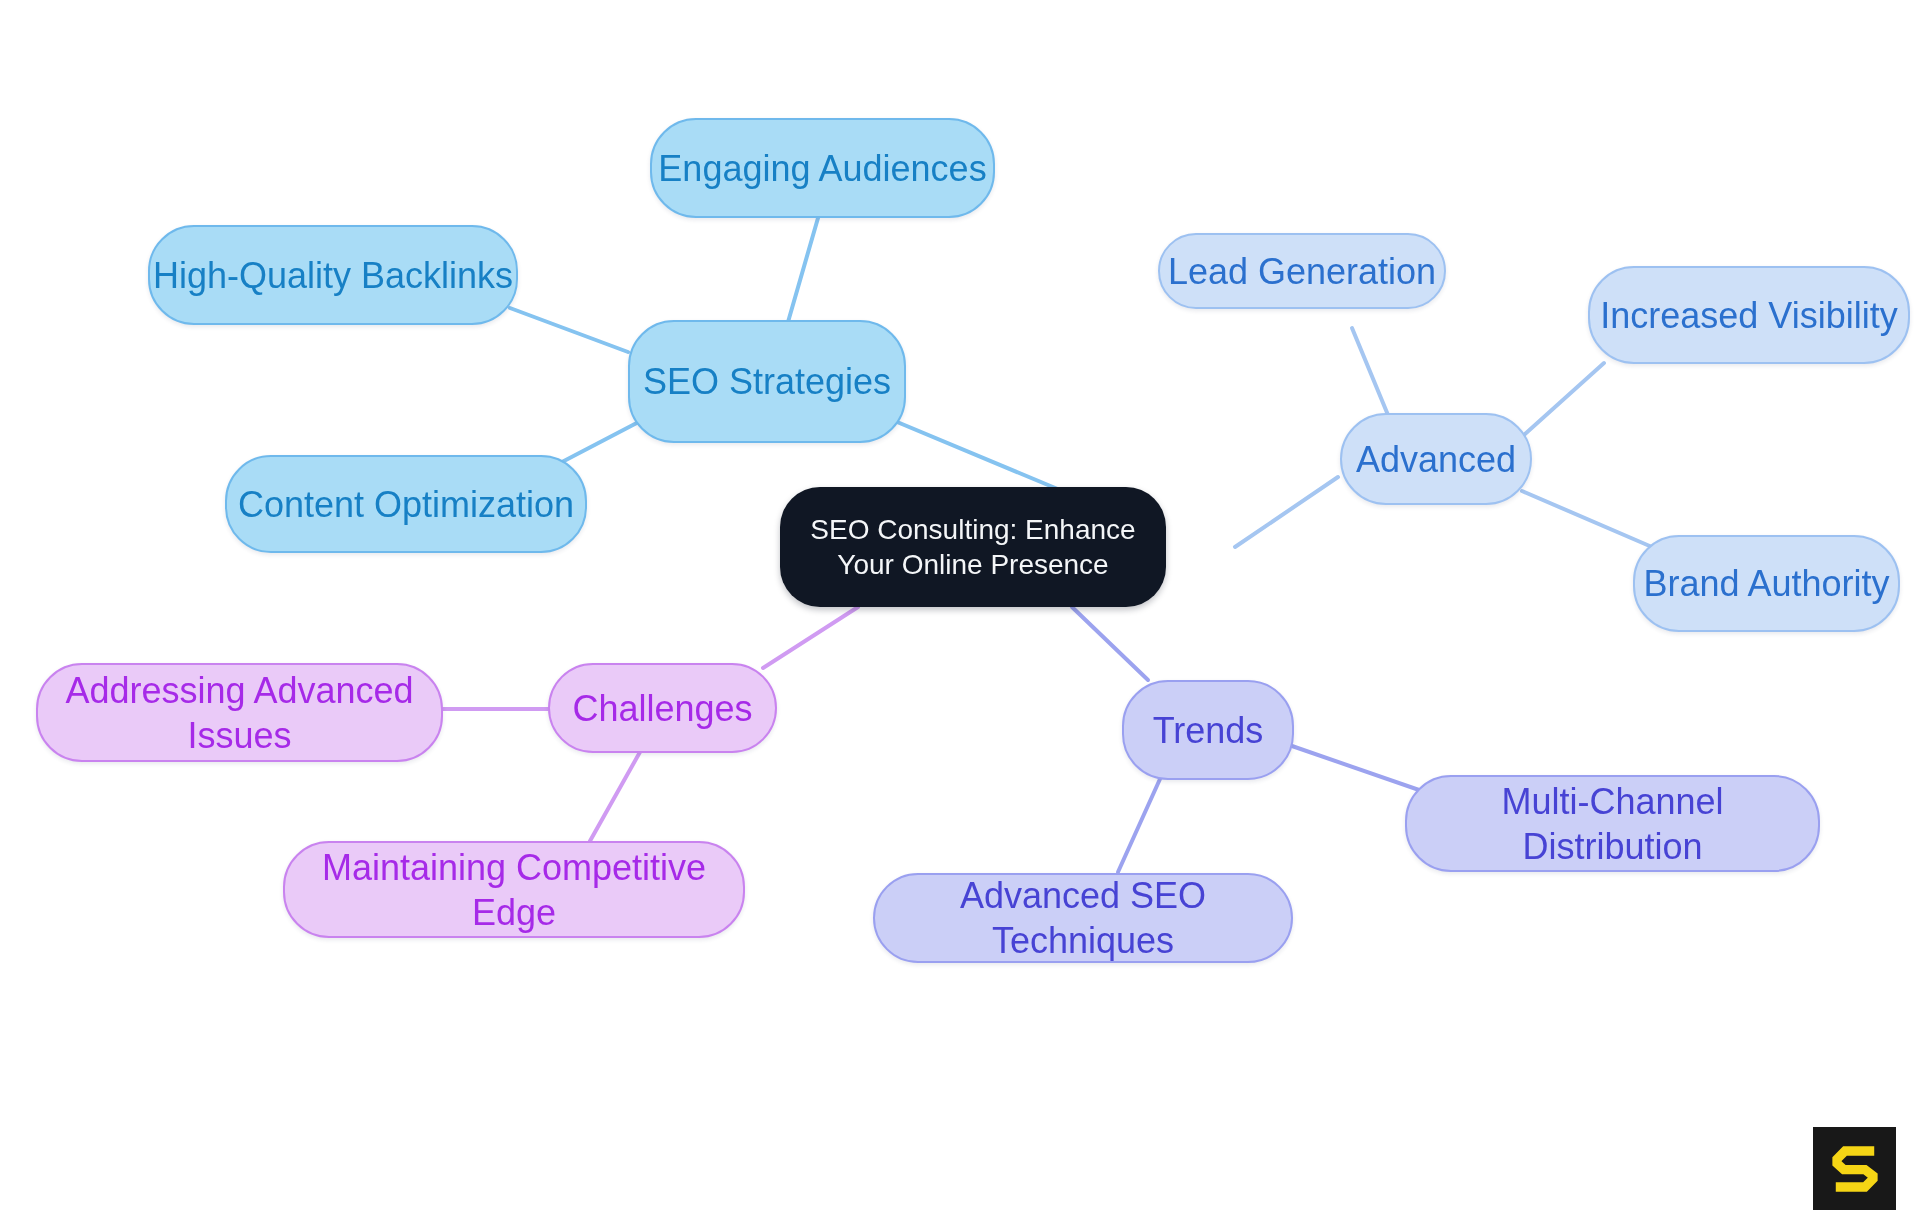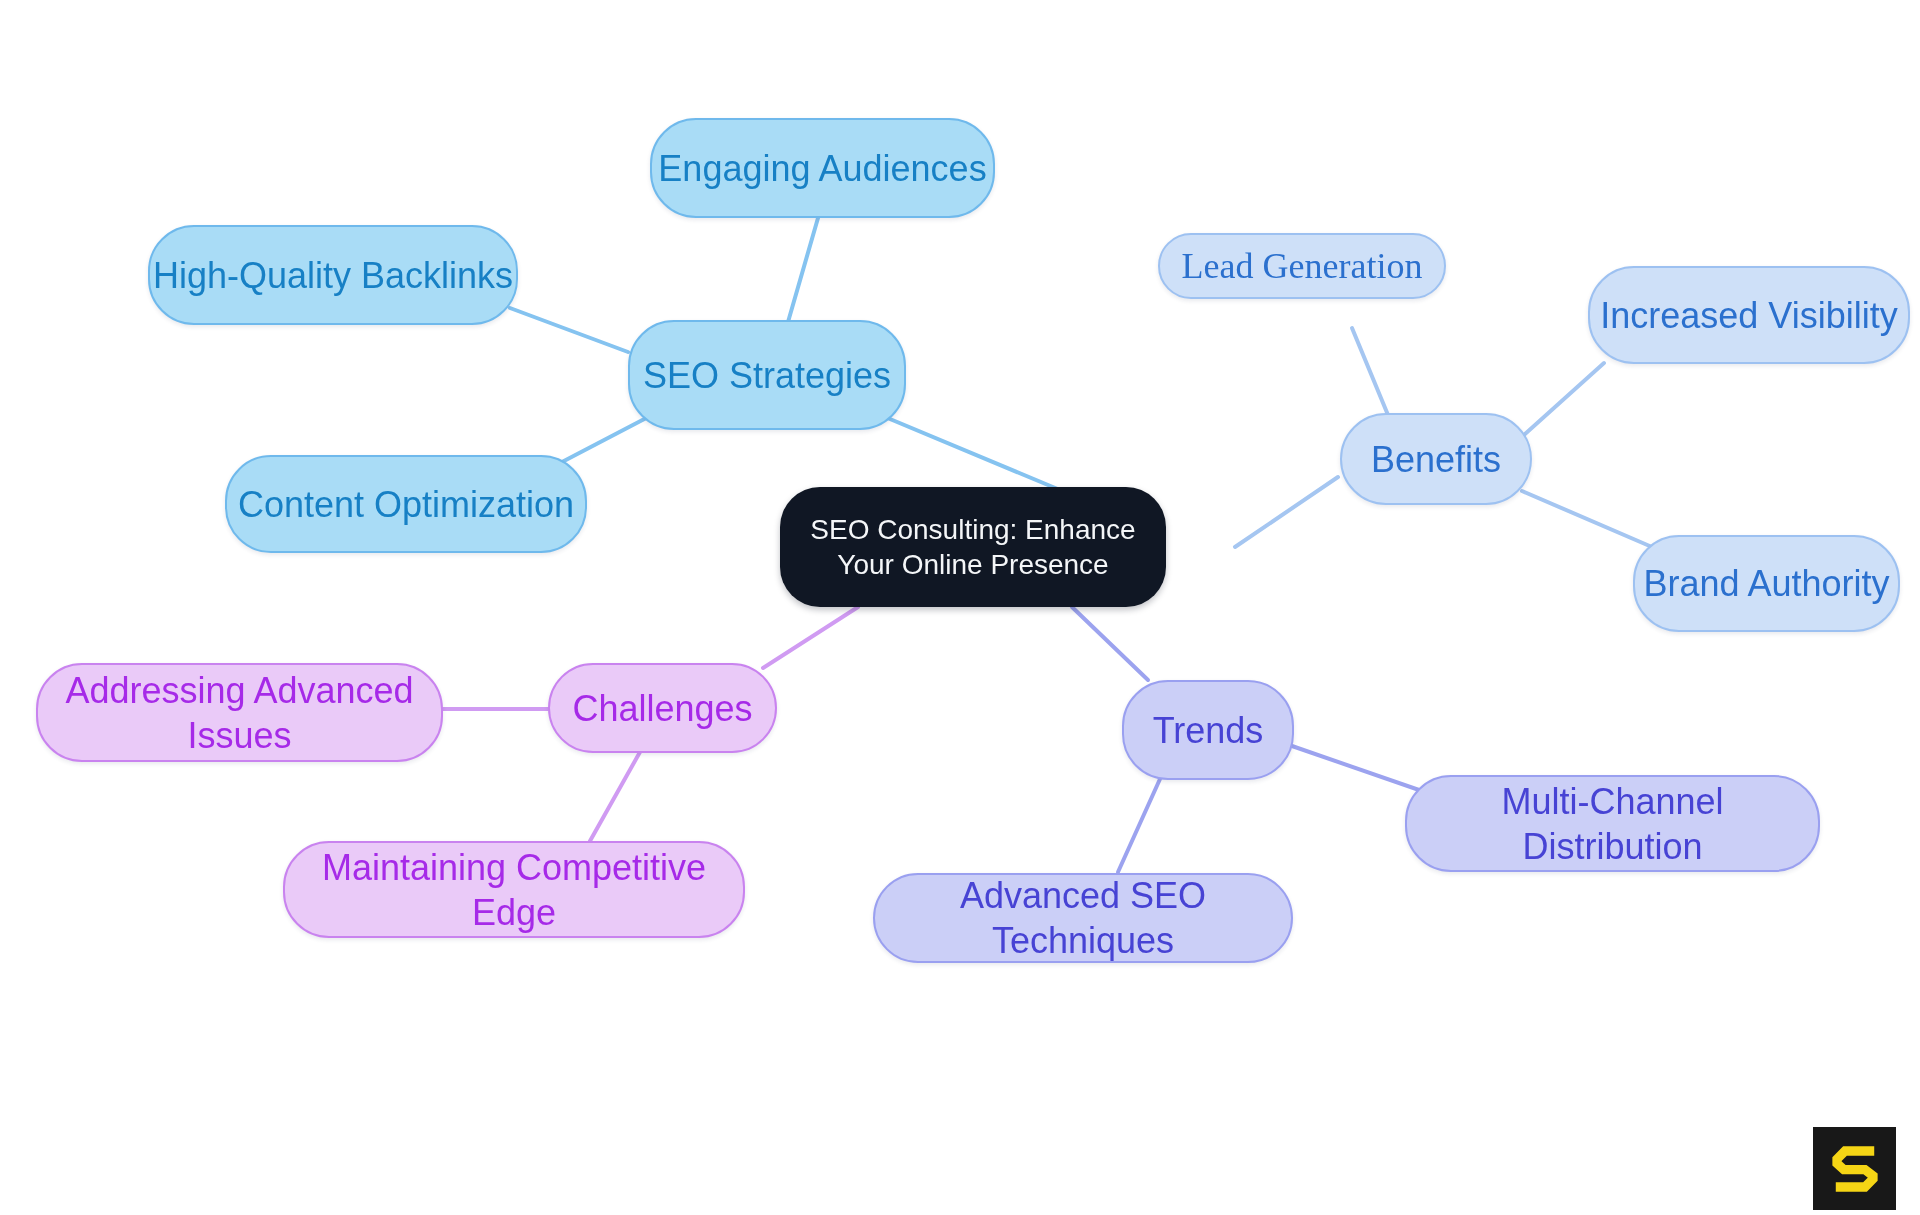--- a/index.html
+++ b/index.html
@@ -77,37 +77,37 @@
     <line class="edge b2" x1="640" y1="752" x2="590" y2="841"></line>
     <line class="edge b3" x1="1072" y1="607" x2="1148" y2="680"></line>
     <line class="edge b3" x1="1292" y1="746" x2="1448" y2="800"></line>
     <line class="edge b3" x1="1160" y1="779" x2="1118" y2="872"></line>
   </svg>
 
   <div class="node central" style="left:780px;top:487px;width:386px;height:120px;">
     <span>SEO Consulting: Enhance Your Online Presence</span>
   </div>
 
-  <div class="node b0" style="left:628px;top:320px;width:278px;height:110px;">
+  <div class="node b0" style="left:628px;top:320px;width:278px;height:123px;">
     <span>SEO Strategies</span>
   </div>
   <div class="node b0" style="left:650px;top:118px;width:345px;height:100px;">
     <span>Engaging Audiences</span>
   </div>
   <div class="node b0" style="left:225px;top:455px;width:362px;height:98px;">
     <span>Content Optimization</span>
   </div>
   <div class="node b0" style="left:148px;top:225px;width:370px;height:100px;">
     <span>High-Quality Backlinks</span>
   </div>
 
   <div class="node b1" style="left:1340px;top:413px;width:192px;height:92px;">
-    <span>Benefits</span>
+    <span>Advanced</span>
   </div>
-  <div class="node b1" style="left:1158px;top:233px;width:288px;height:66px;font-family:Liberation Serif, serif;">
+  <div class="node b1" style="left:1158px;top:233px;width:288px;height:76px;">
     <span>Lead Generation</span>
   </div>
   <div class="node b1" style="left:1588px;top:266px;width:322px;height:98px;">
     <span>Increased Visibility</span>
   </div>
   <div class="node b1" style="left:1633px;top:535px;width:267px;height:97px;">
     <span>Brand Authority</span>
   </div>
 
   <div class="node b2" style="left:548px;top:663px;width:229px;height:90px;">

